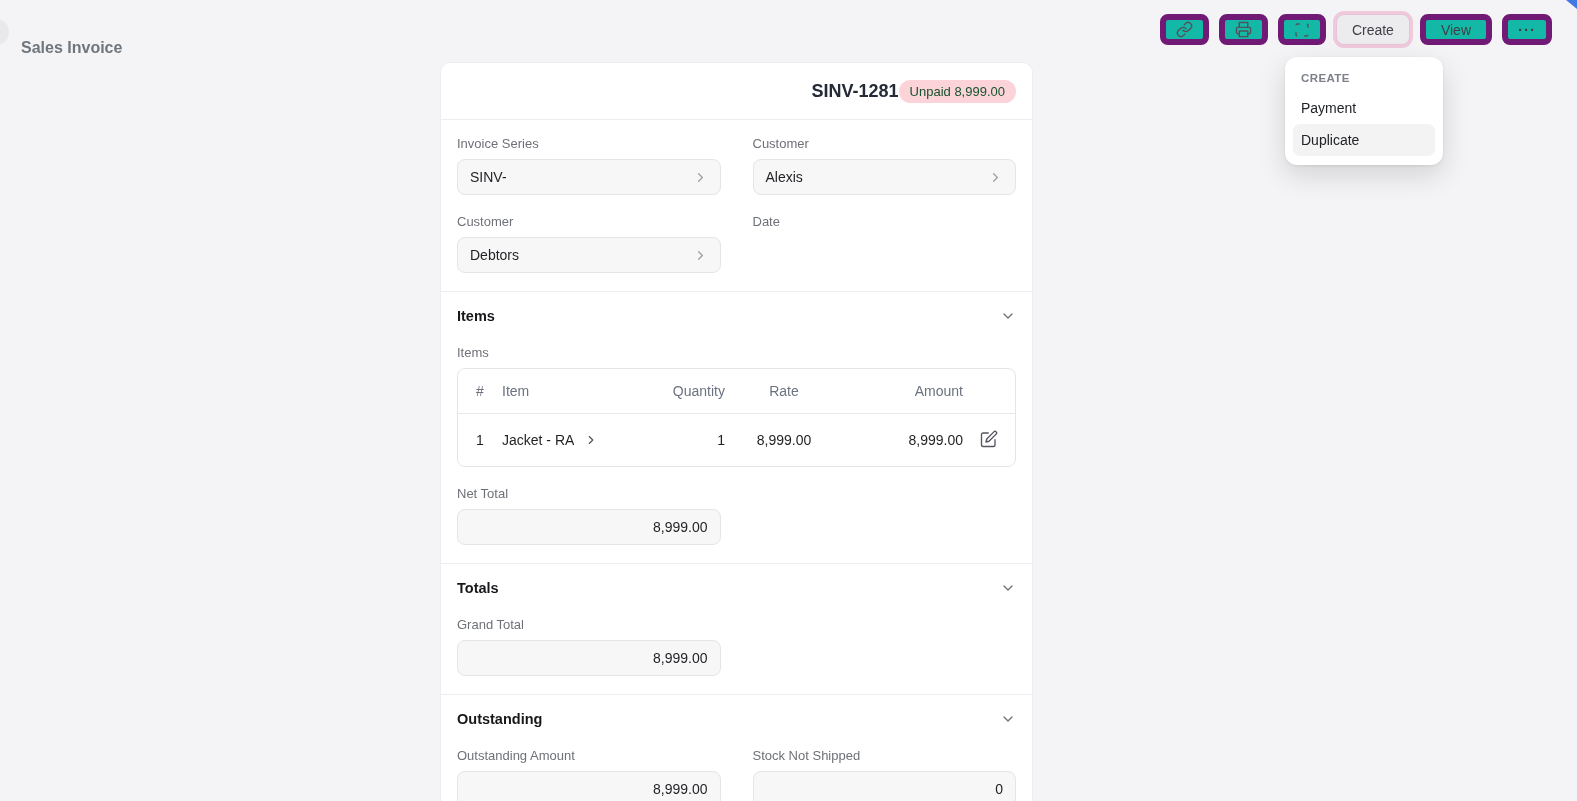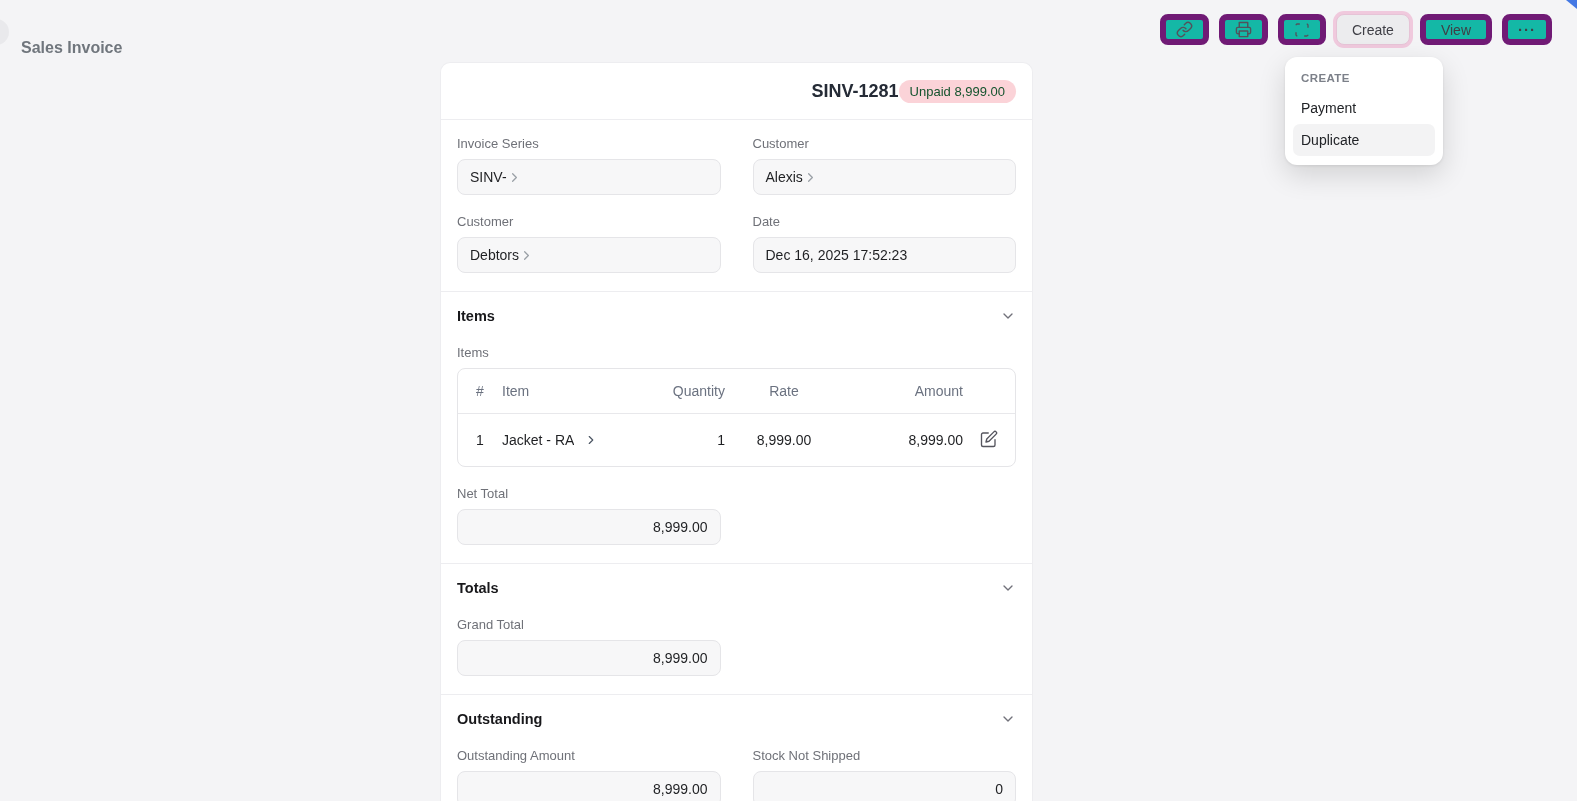--- a/index.html
+++ b/index.html
@@ -82,21 +82,21 @@
     background: #fbd3d8; color: #14532d;
     font-size: 13px; padding: 4px 11px; border-radius: 999px;
   }
   .divider { border: none; border-top: 1px solid #ededf0; }
 
   .section { padding: 16px 16px 18px 16px; }
   .field-grid { display: grid; grid-template-columns: 1fr 1fr; column-gap: 32px; row-gap: 19px; }
   .field-label { font-size: 13px; color: #6f7178; margin-bottom: 8px; }
   .field-box {
     height: 36px; background: #f7f7f8; border: 1px solid #e5e5e8; border-radius: 8px;
-    display: flex; align-items: center; 
+    display: flex; align-items: center; justify-content: space-between;
     padding: 0 12px; font-size: 14px; color: #1f2023; cursor: pointer;
   }
   .field-box.readonly { cursor: default; }
   .field-box .chev { color: #9aa0a6; display: flex; }
   .field-box.num { justify-content: flex-end; }
 
   .section-head {
     display: flex; align-items: center; justify-content: space-between;
     cursor: pointer;
   }
@@ -211,23 +211,20 @@
           <span>Debtors</span>
           <span class="chev">
               <svg width="15" height="15" viewBox="0 0 24 24" fill="none" stroke="currentColor" stroke-width="2" stroke-linecap="round" stroke-linejoin="round">
                 <polyline points="9 18 15 12 9 6"></polyline>
               </svg>
             </span>
         </div>
       </div>
       <div>
         <div class="field-label">Date</div>
-        <div class="field-box">
-          <span>Dec 16, 2025 17:52:23</span>
-        </div>
       </div>
     </div>
   </div>
 
   <hr class="divider">
 
   <div class="section">
     <div class="section-head">
       <div class="section-title">Items</div>
       <span class="collapse-chev">

